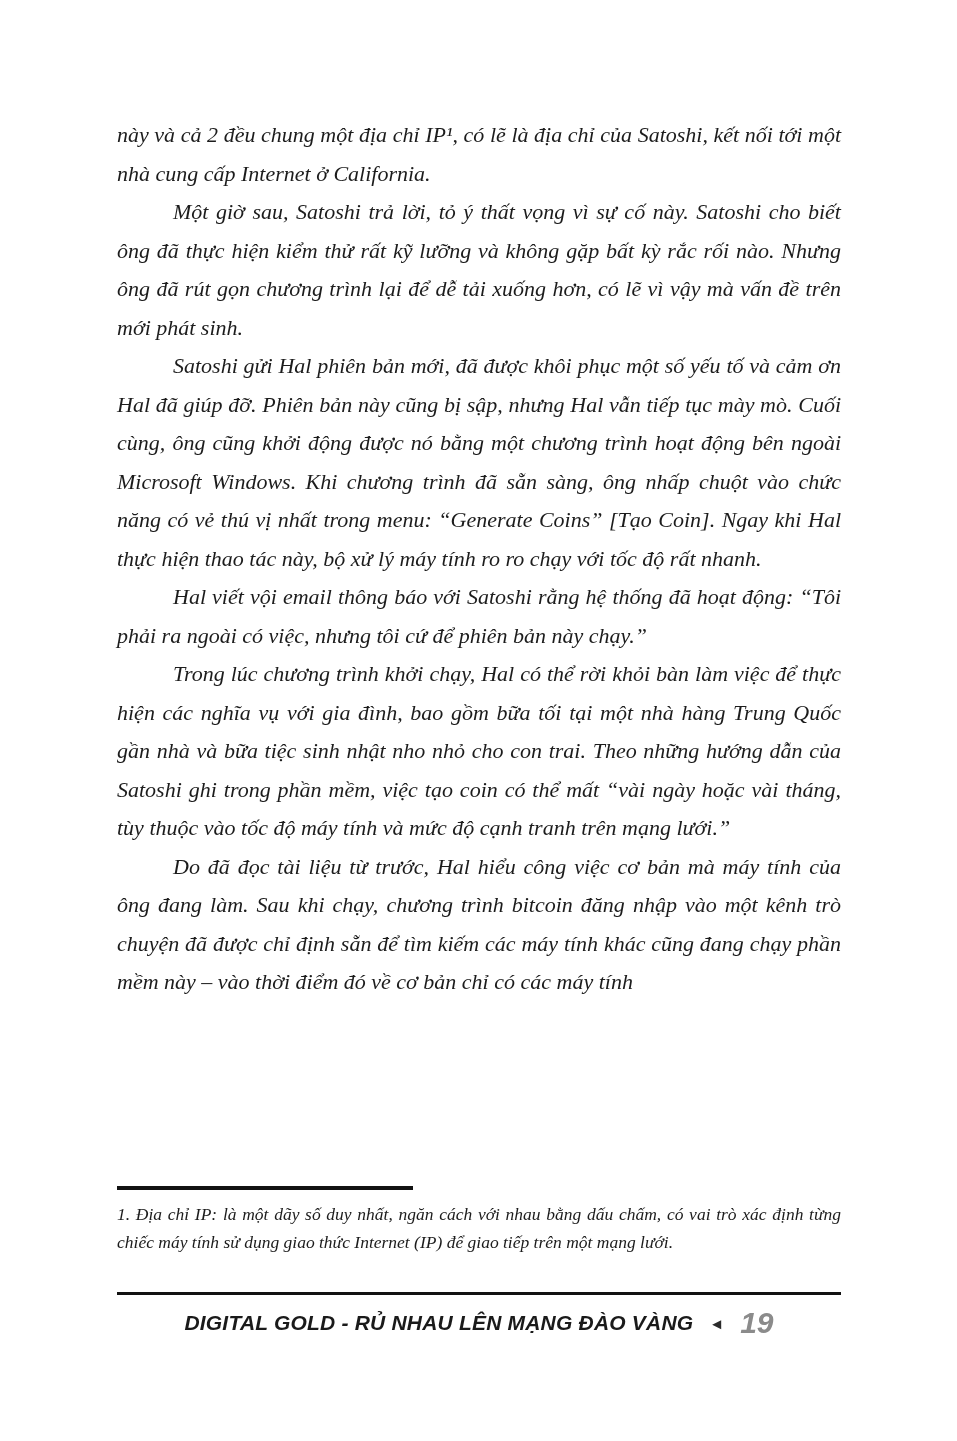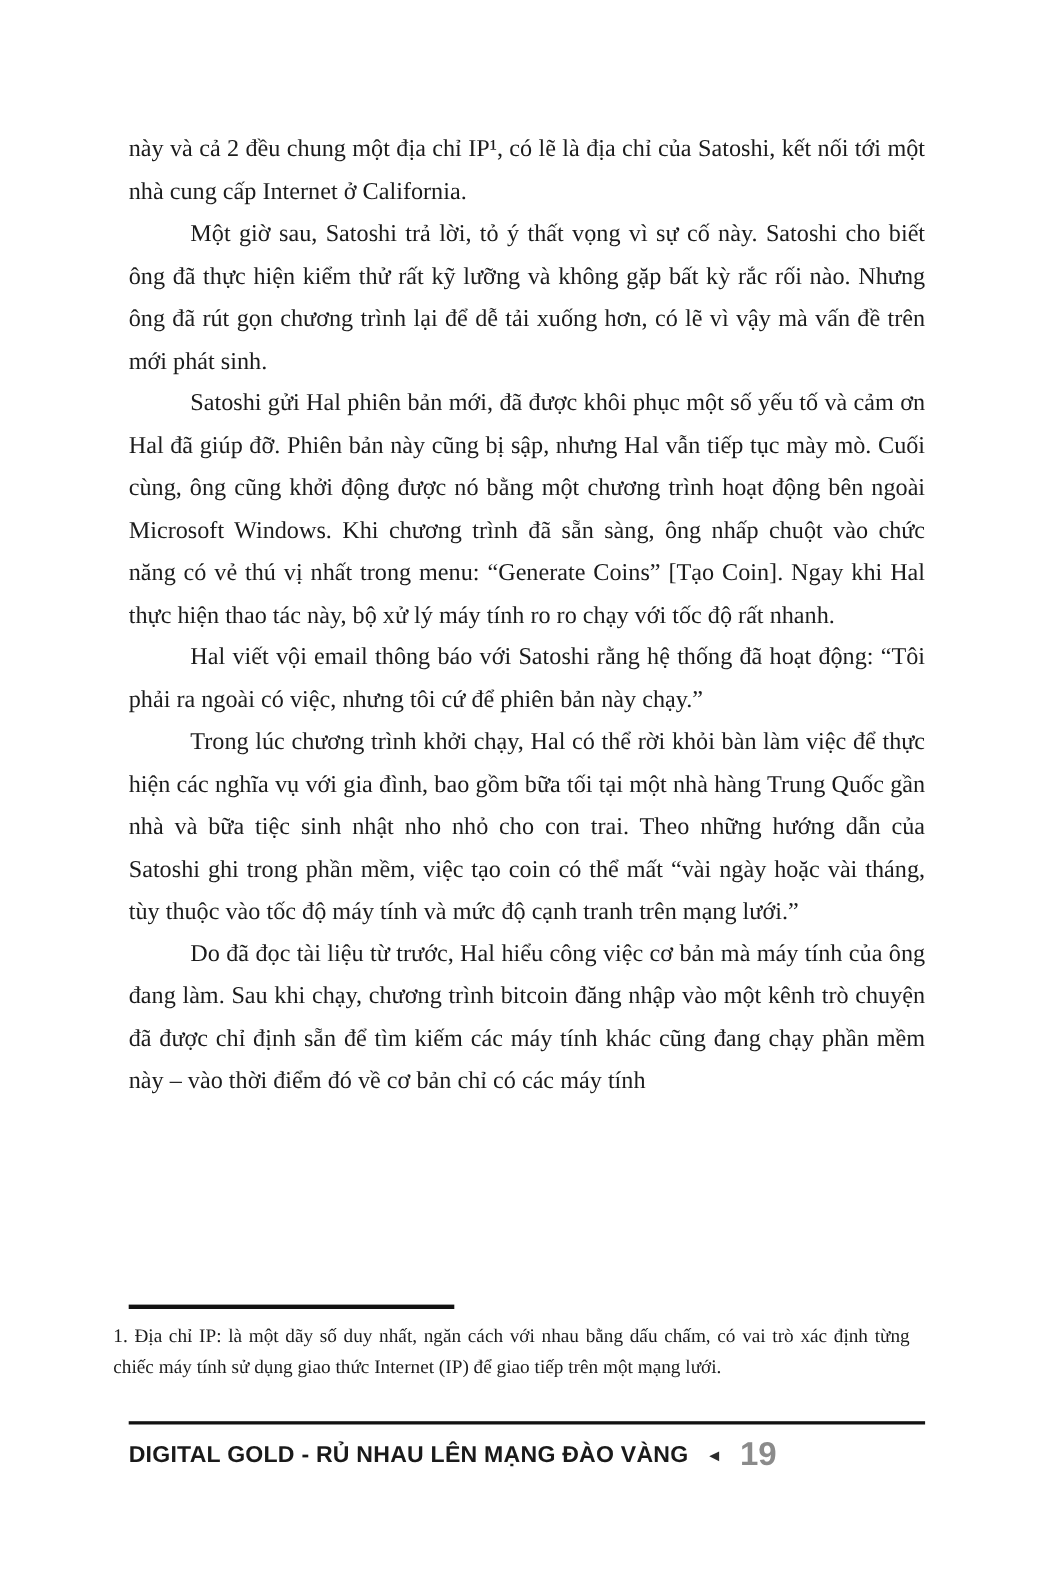--- a/index.html
+++ b/index.html
@@ -8,20 +8,21 @@
     background: #ffffff;
   }
   .page {
     position: relative;
     width: 957px;
     height: 1352px;
     background: #ffffff;
     font-family: "Liberation Serif", serif;
     color: #1c1c1c;
     overflow: hidden;
+    font-style: italic;
   }
   .body-text {
     position: absolute;
     left: 117px;
     top: 116px;
     width: 724px;
     font-size: 22px;
     line-height: 38.5px;
     text-align: justify;
     color: #1c1c1c;
@@ -36,21 +37,21 @@
   .footnote-rule {
     position: absolute;
     left: 117px;
     top: 1186px;
     width: 296px;
     height: 4px;
     background: #121212;
   }
   .footnote {
     position: absolute;
-    left: 103px;
+    left: 117px;
     top: 1200px;
     width: 724px;
     font-size: 17.5px;
     line-height: 28px;
     text-align: justify;
     color: #1c1c1c;
   }
   .footer-rule {
     position: absolute;
     left: 117px;
@@ -58,21 +59,21 @@
     width: 724px;
     height: 3px;
     background: #121212;
   }
   .footer {
     position: absolute;
     left: 117px;
     top: 1306px;
     width: 724px;
     display: flex;
-    justify-content: flex-start;
+    justify-content: center;
     align-items: center;
     gap: 16px;
     font-family: "Liberation Sans", sans-serif;
   }
   .footer-title {
     font-weight: bold;
     font-size: 21px;
     letter-spacing: 0.2px;
     color: #1a1a1a;
     white-space: nowrap;

